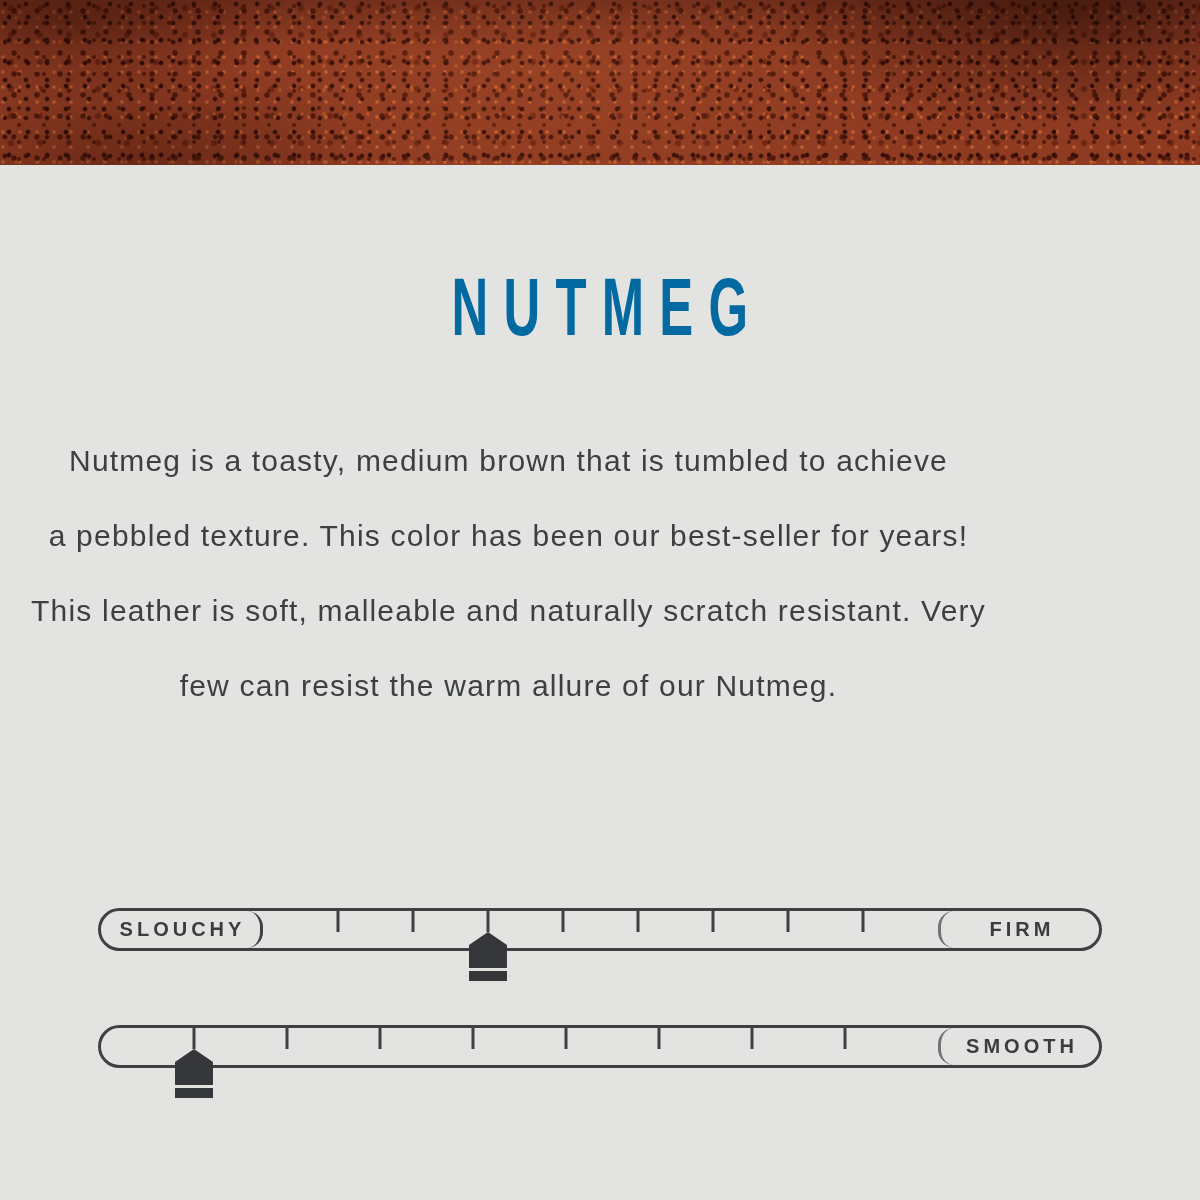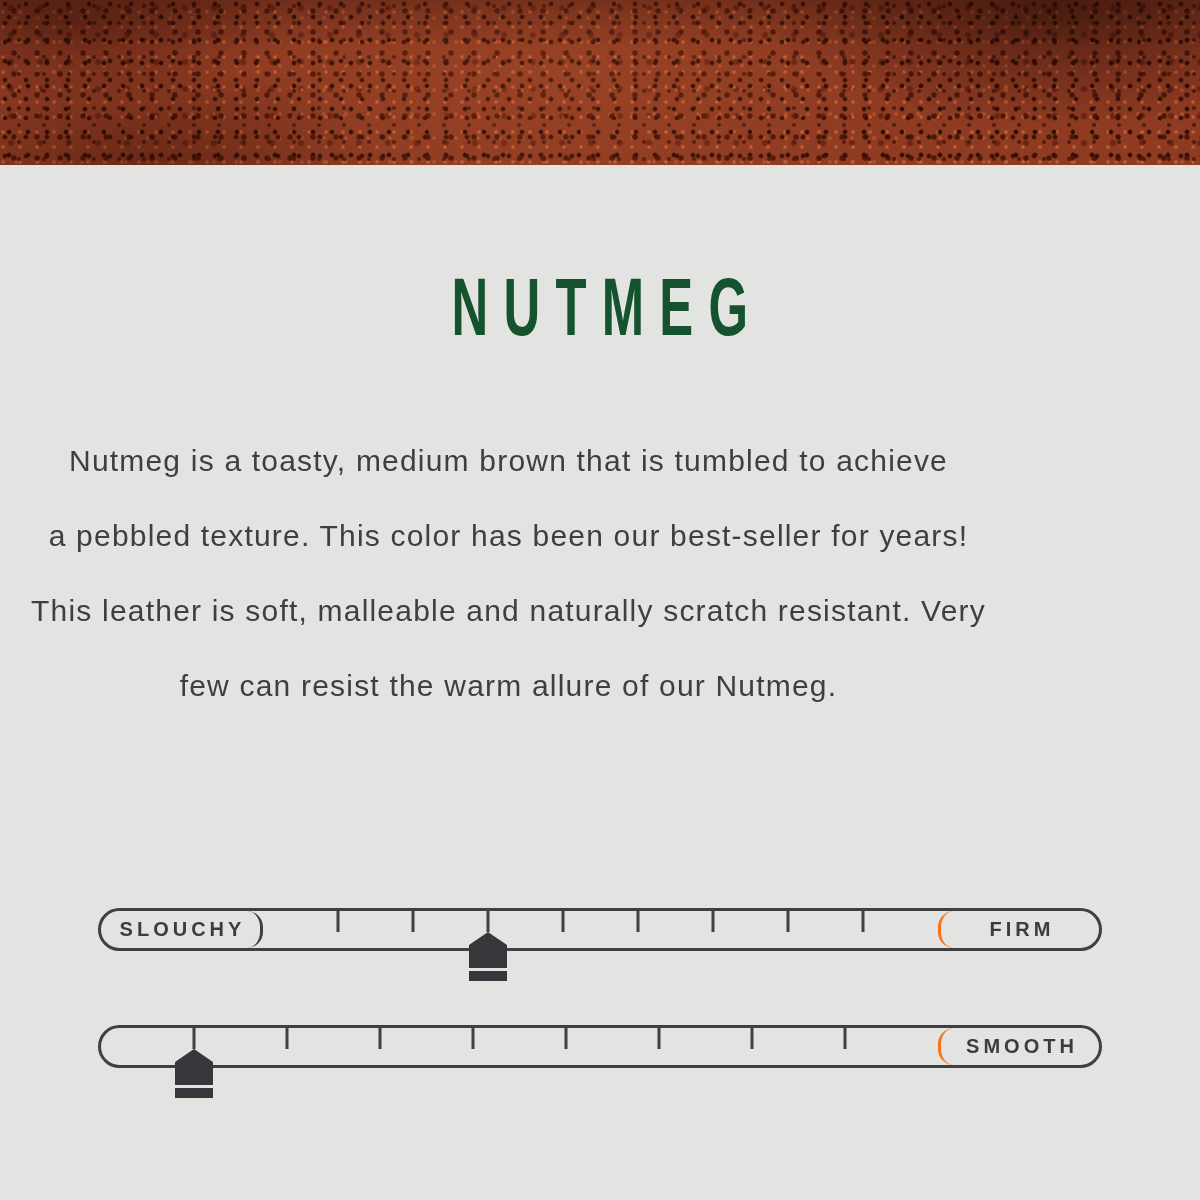--- a/index.html
+++ b/index.html
@@ -44,21 +44,21 @@
   
   .title {
     position: absolute;
     top: 262px; left: 0;
     width: 1200px;
     margin: 0;
     text-align: center;
     font-size: 82px;
     font-weight: 700;
     line-height: 1.1;
-    color: #14532d;
+    color: #0369a1;
   }
   .title-inner {
     display: inline-block;
     transform: scaleX(0.62);
     transform-origin: 50% 50%;
     letter-spacing: 0.30em;
     padding-left: 0.30em; 
     white-space: nowrap;
   }
 
@@ -96,21 +96,21 @@
     justify-content: center;
     font-size: 20px;
     font-weight: 700;
     letter-spacing: 4px;
     color: #3a3c3e;
     white-space: nowrap;
     border-radius: 16px;
   }
   .slider-section span { padding-left: 4px; } 
   .slider-section.left  { width: 159px; border-right: 3px solid #3e4042; }
-  .slider-section.right { width: 158px; border-left: 3px solid #f97316; }
+  .slider-section.right { width: 158px; border-left: 3px solid #737373; }
 
   .slider-middle {
     flex: 1 1 auto;
     position: relative;
   }
   .tick {
     position: absolute;
     top: 0;
     width: 3px;
     height: 21px;

